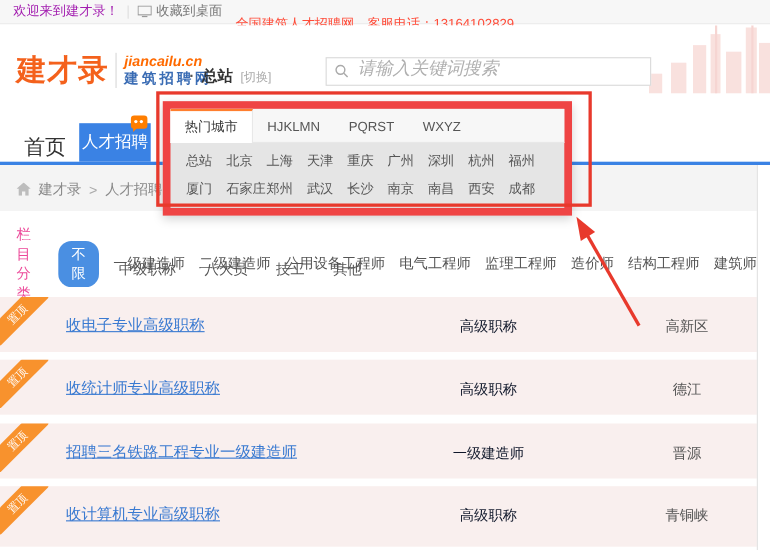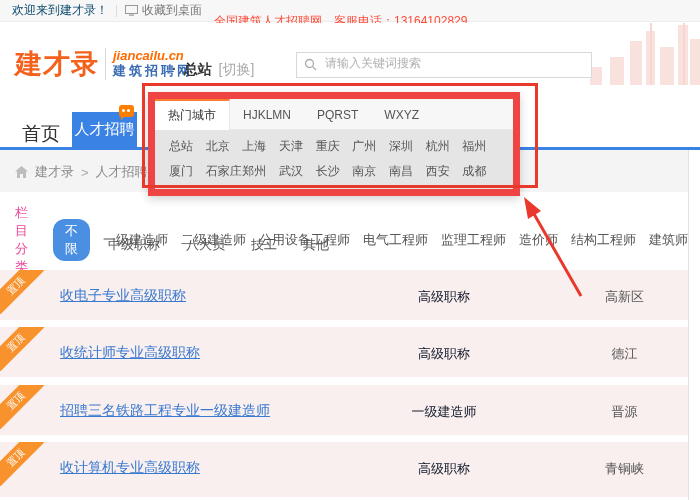--- a/index.html
+++ b/index.html
@@ -5,41 +5,41 @@
   html,body{margin:0;padding:0;}
   body{
     width:700px;height:500px;position:relative;overflow:hidden;
     background:#fff;font-family:"Liberation Sans","DejaVu Sans",sans-serif;
     -webkit-font-smoothing:antialiased;
   }
   
   .topbar{position:absolute;left:0;top:0;width:700px;height:22px;background:#f7f7f7;
     border-bottom:1px solid #ececec;display:flex;align-items:center;font-size:12px;
     padding-left:12px;box-sizing:border-box;gap:8px;}
-  .welcome{color:#0c4a6e;}
+  .welcome{color:#a21caf;}
   .topbar-sep{width:1px;height:12px;background:#ddd;}
   .fav{color:#777;display:flex;align-items:center;gap:4px;cursor:pointer;}
   .hotline{color:#ff4b38;margin-left:4px;margin-top:22px;}
   
   .header{position:absolute;left:0;top:23px;width:700px;height:62px;background:#fff;}
   .deco{position:absolute;right:0;top:0;pointer-events:none;}
   .logo-wrap{position:absolute;left:15px;top:25px;display:flex;align-items:center;cursor:pointer;}
   .logo-cn{font-size:27px;font-weight:bold;color:#f4611c;letter-spacing:1px;line-height:1;}
   .logo-divider{width:1px;height:32px;background:#d8d8d8;margin:0 7px 0 6px;}
   .logo-sub{display:flex;flex-direction:column;line-height:1.15;}
   .logo-domain{color:#ff6a00;font-style:italic;font-weight:bold;font-size:13px;}
   .logo-subtitle{color:#3a6cb4;font-weight:bold;font-size:13px;letter-spacing:3px;}
   .station{position:absolute;left:172px;top:38px;font-size:14px;color:#333;}
   .station .dot{color:#555;margin-right:7px;font-weight:bold;}
   .station .name{font-weight:bold;color:#333;}
-  .station .switch{color:#aaa;font-size:14px;margin-left:3px;cursor:pointer;}
+  .station .switch{color:#aaa;font-size:11px;margin-left:3px;cursor:pointer;}
   .searchbox{position:absolute;left:296px;top:29px;display:flex;height:26px;}
   .search-input-wrap{position:relative;}
   .search-input{width:296px;height:26px;border:1px solid #d9d9d9;box-sizing:border-box;
-    padding:0 6px 4px 28px;font-size:12px;color:#666;background:#fff;outline:none;}
+    padding:0 6px 4px 28px;font-size:16px;color:#666;background:#fff;outline:none;font-style:italic;}
   .search-input::placeholder{color:#b0b0b0;}
   .search-icon{position:absolute;left:8px;top:6px;}
   .search-btn{width:58px;height:26px;background:#3a82e4;color:#fff;font-size:15px;
     border:none;cursor:pointer;padding:0;letter-spacing:2px;}
   
   .navbar{position:absolute;left:0;top:112px;width:700px;height:35px;background:#fff;}
   .nav-home{position:absolute;left:22px;top:9px;font-size:19px;color:#333;cursor:pointer;}
   .nav-jobs{position:absolute;left:72px;top:0;width:65px;height:35px;background:#3a82e4;
     color:#fff;font-size:15px;display:flex;align-items:center;justify-content:center;cursor:pointer;}
   .hot-badge{position:absolute;left:119px;top:-7px;width:15px;height:12px;background:#ff7e00;

